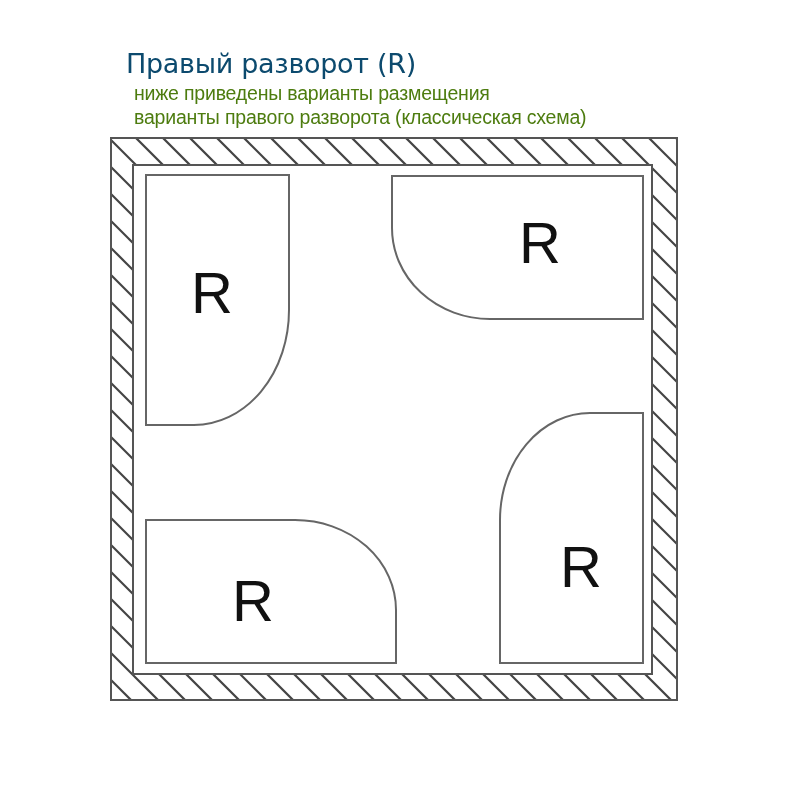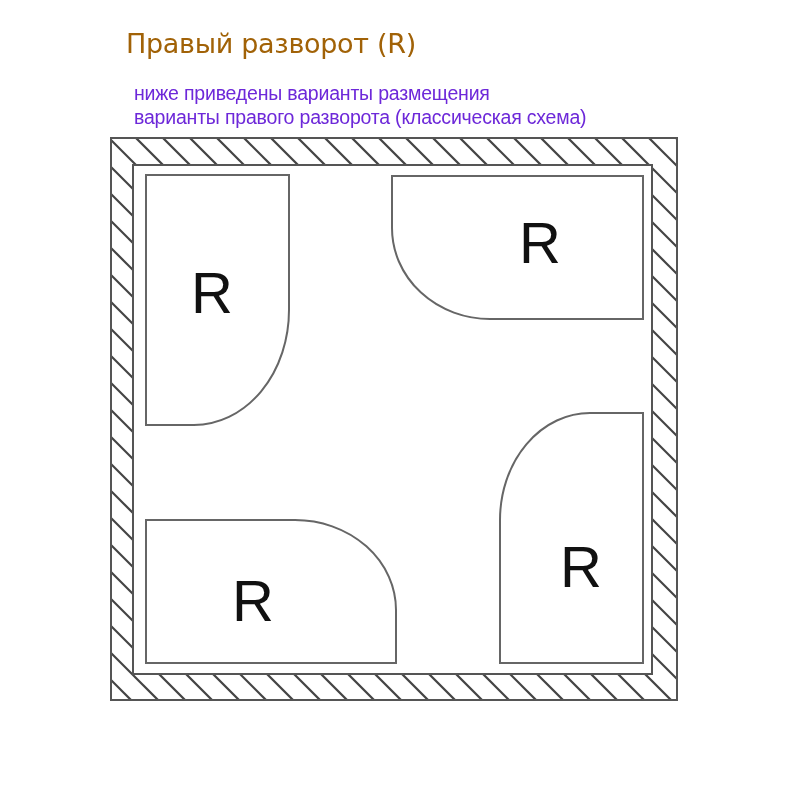--- a/index.html
+++ b/index.html
@@ -1,24 +1,24 @@
 <!DOCTYPE html>
 <html><head>
   <meta charset="utf-8">
   <style>
     html, body { margin: 0; padding: 0; background: #ffffff; }
     body { width: 800px; height: 800px; position: relative; overflow: hidden; }
     .title {
-      position: absolute; left: 126px; top: 28px;
-      font-family: "DejaVu Sans", sans-serif; font-size: 27px; color: #a16207;
+      position: absolute; left: 126px; top: 48px;
+      font-family: "DejaVu Sans", sans-serif; font-size: 27px; color: #0c4a6e;
       letter-spacing: -0.3px; white-space: nowrap;
     }
     .subtitle {
       position: absolute; left: 134px; font-family: "Liberation Sans", sans-serif;
-      font-size: 19.5px; color: #6d28d9; white-space: nowrap; letter-spacing: -0.2px;
+      font-size: 19.5px; color: #4d7c0f; white-space: nowrap; letter-spacing: -0.2px;
     }
     .sub1 { top: 82px; }
     .sub2 { top: 106px; }
     svg.plan { position: absolute; left: 0; top: 0; }
     .r-label {
       font-family: "Liberation Sans", sans-serif; font-size: 58px; fill: #111;
     }
   </style>
 </head>
 <body>

